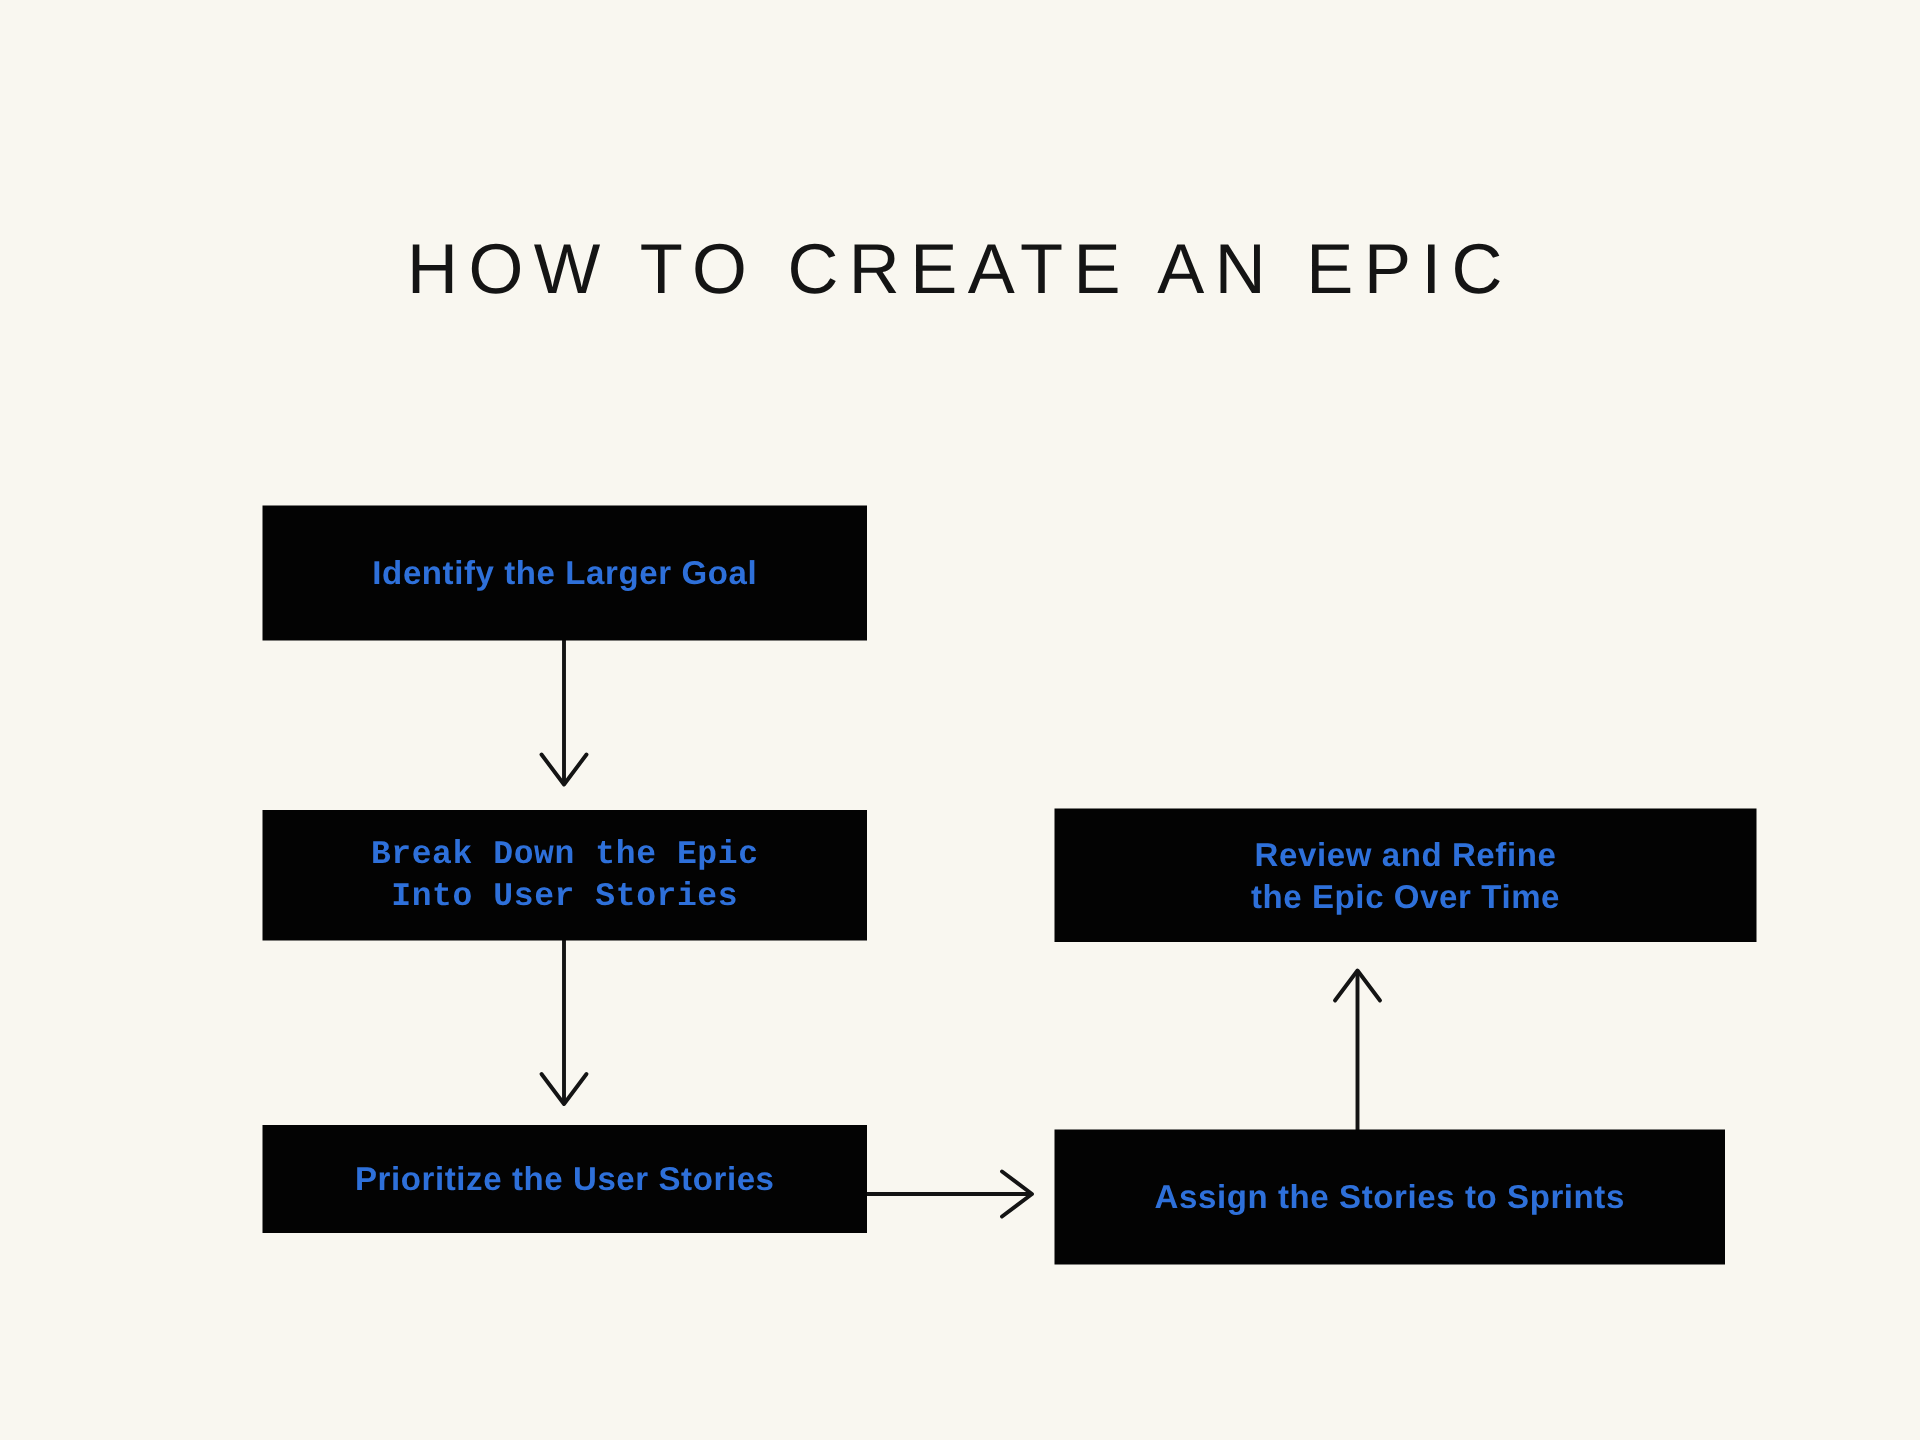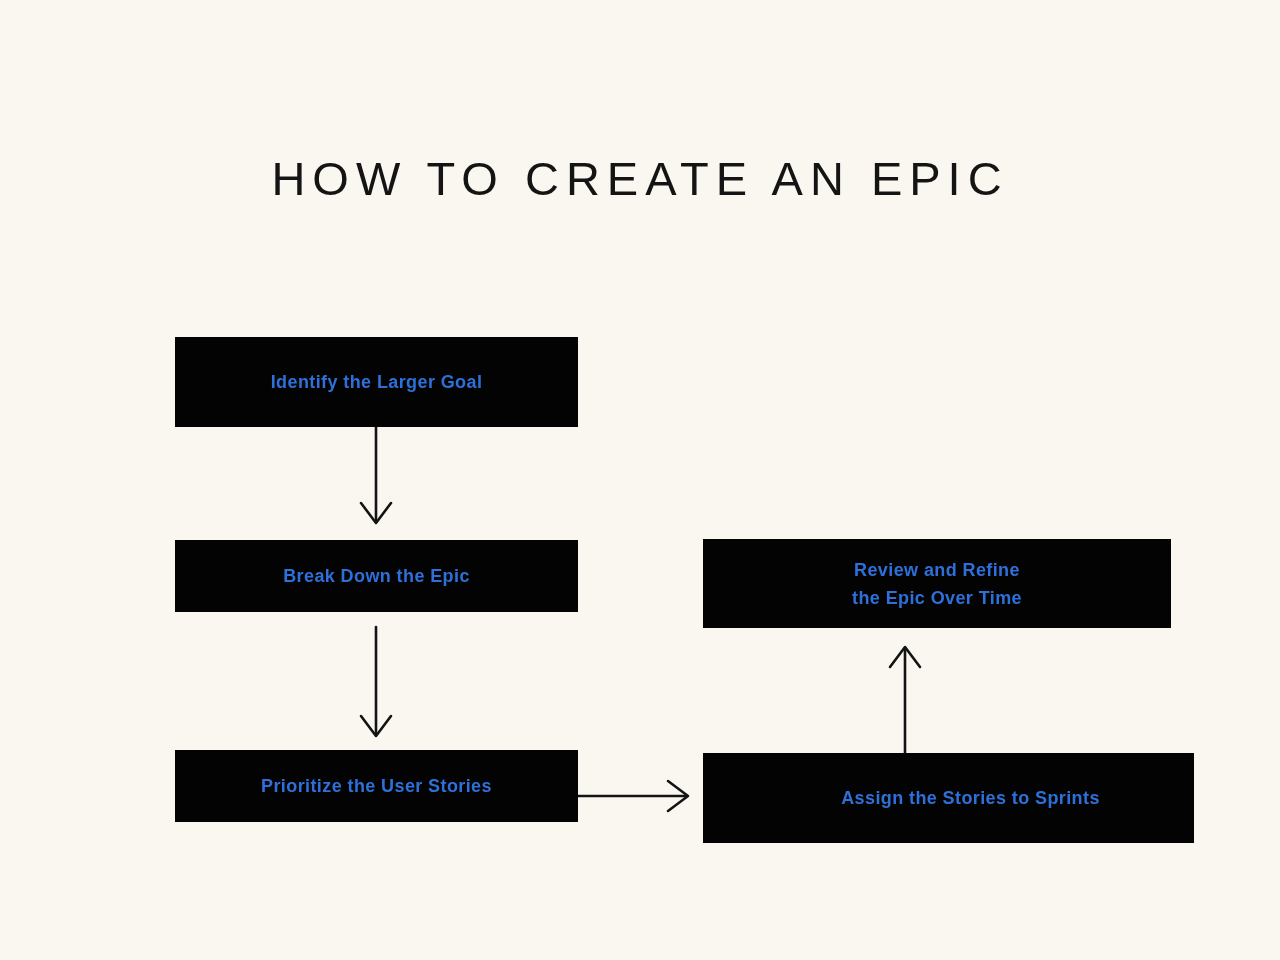--- a/index.html
+++ b/index.html
@@ -30,30 +30,30 @@
   .node {
     position: absolute;
     background: #030303;
     display: flex;
     flex-direction: column;
     align-items: center;
     justify-content: center;
     text-align: center;
     color: #2e70da;
     font-weight: 700;
-    font-size: 18px;
+    font-size: 22px;
     line-height: 28px;
     letter-spacing: 0.4px;
   }
   .node span { display: block; }
   #node-identify   { left: 175px; top: 337px; width: 403px; height: 90px; }
-  #node-breakdown  { left: 175px; top: 540px; width: 403px; height: 72px; }
+  #node-breakdown  { left: 175px; top: 540px; width: 403px; height: 87px; font-family: Liberation Mono, monospace; }
   #node-prioritize { left: 175px; top: 750px; width: 403px; height: 72px; }
   #node-review     { left: 703px; top: 539px; width: 468px; height: 89px; }
-  #node-assign     { left: 703px; top: 753px; width: 447px; height: 90px; padding-left: 44px; }
+  #node-assign     { left: 703px; top: 753px; width: 447px; height: 90px; }
   .arrow-layer {
     position: absolute;
     inset: 0;
     width: 1280px;
     height: 960px;
     pointer-events: none;
   }
   .arrow-layer line, .arrow-layer polyline {
     stroke: #141414;
     stroke-width: 2.6;
@@ -91,20 +91,21 @@
       <polyline points="890,667 905,647 920,667"></polyline>
     </g>
   </svg>
 
   <div class="node" id="node-identify">
     <span>Identify the Larger Goal</span>
   </div>
 
   <div class="node" id="node-breakdown">
     <span>Break Down the Epic</span>
+    <span>Into User Stories</span>
   </div>
 
   <div class="node" id="node-prioritize">
     <span>Prioritize the User Stories</span>
   </div>
 
   <div class="node" id="node-review">
     <span>Review and Refine</span>
     <span>the Epic Over Time</span>
   </div>

